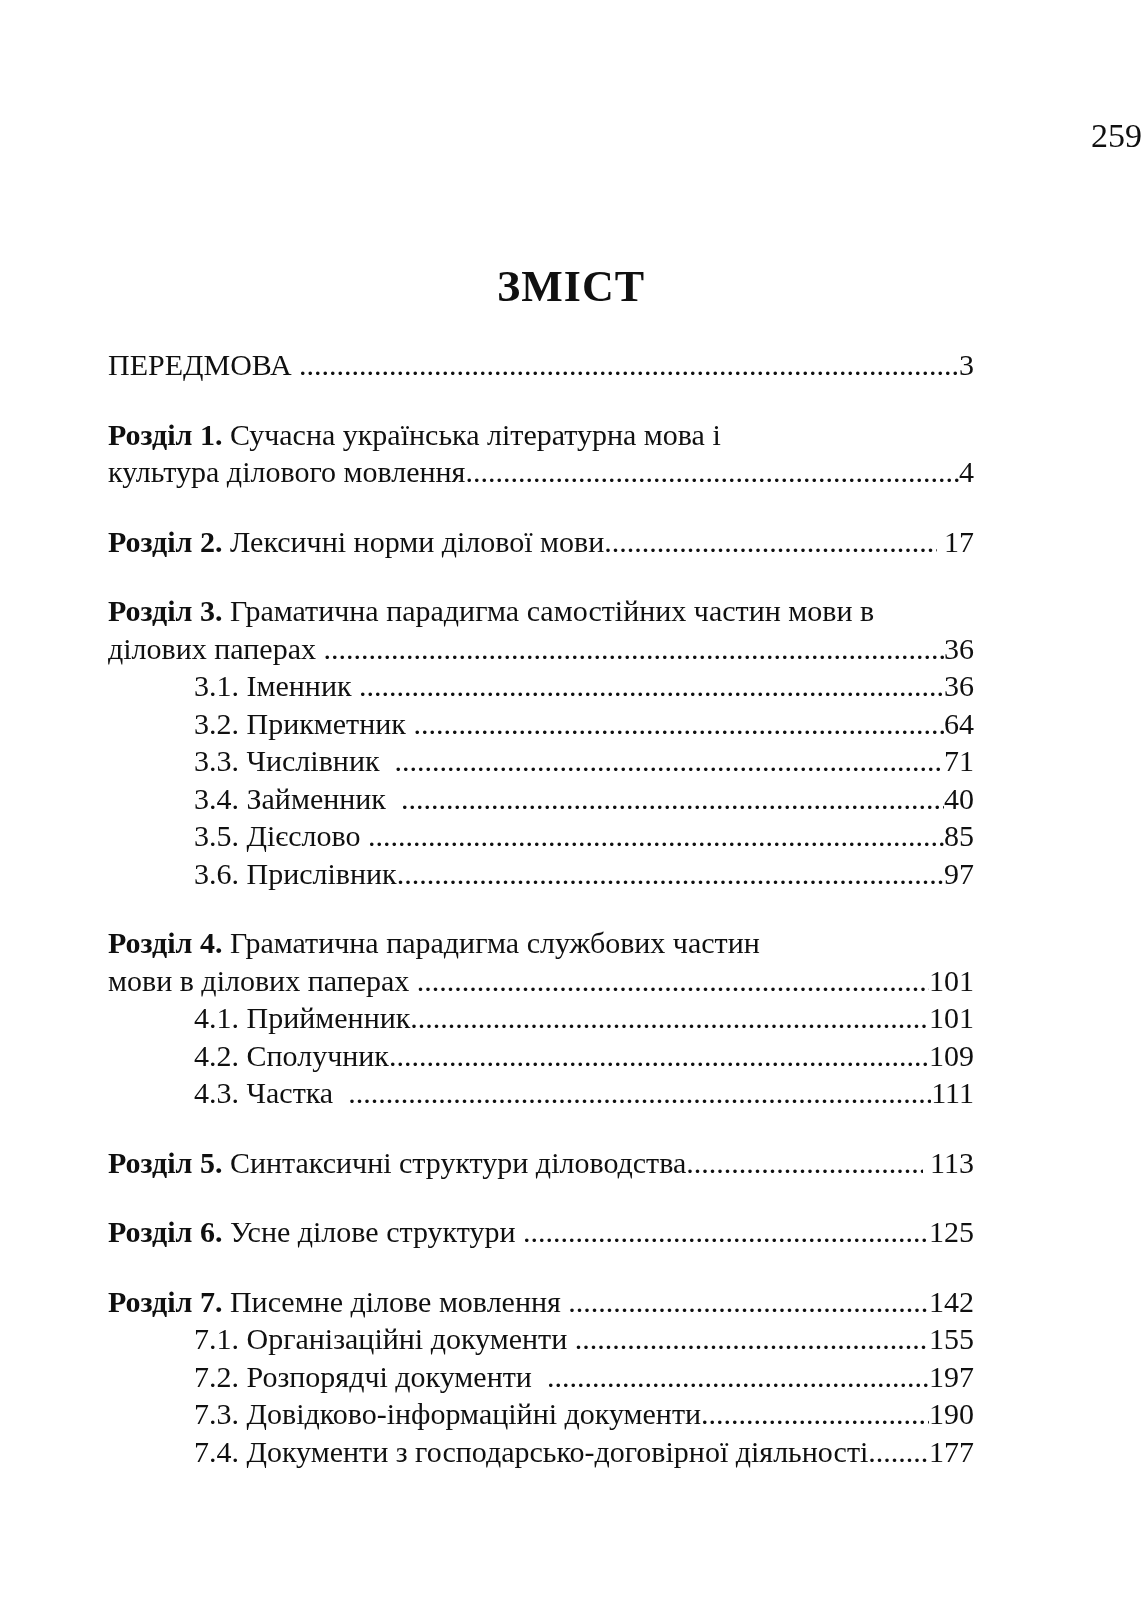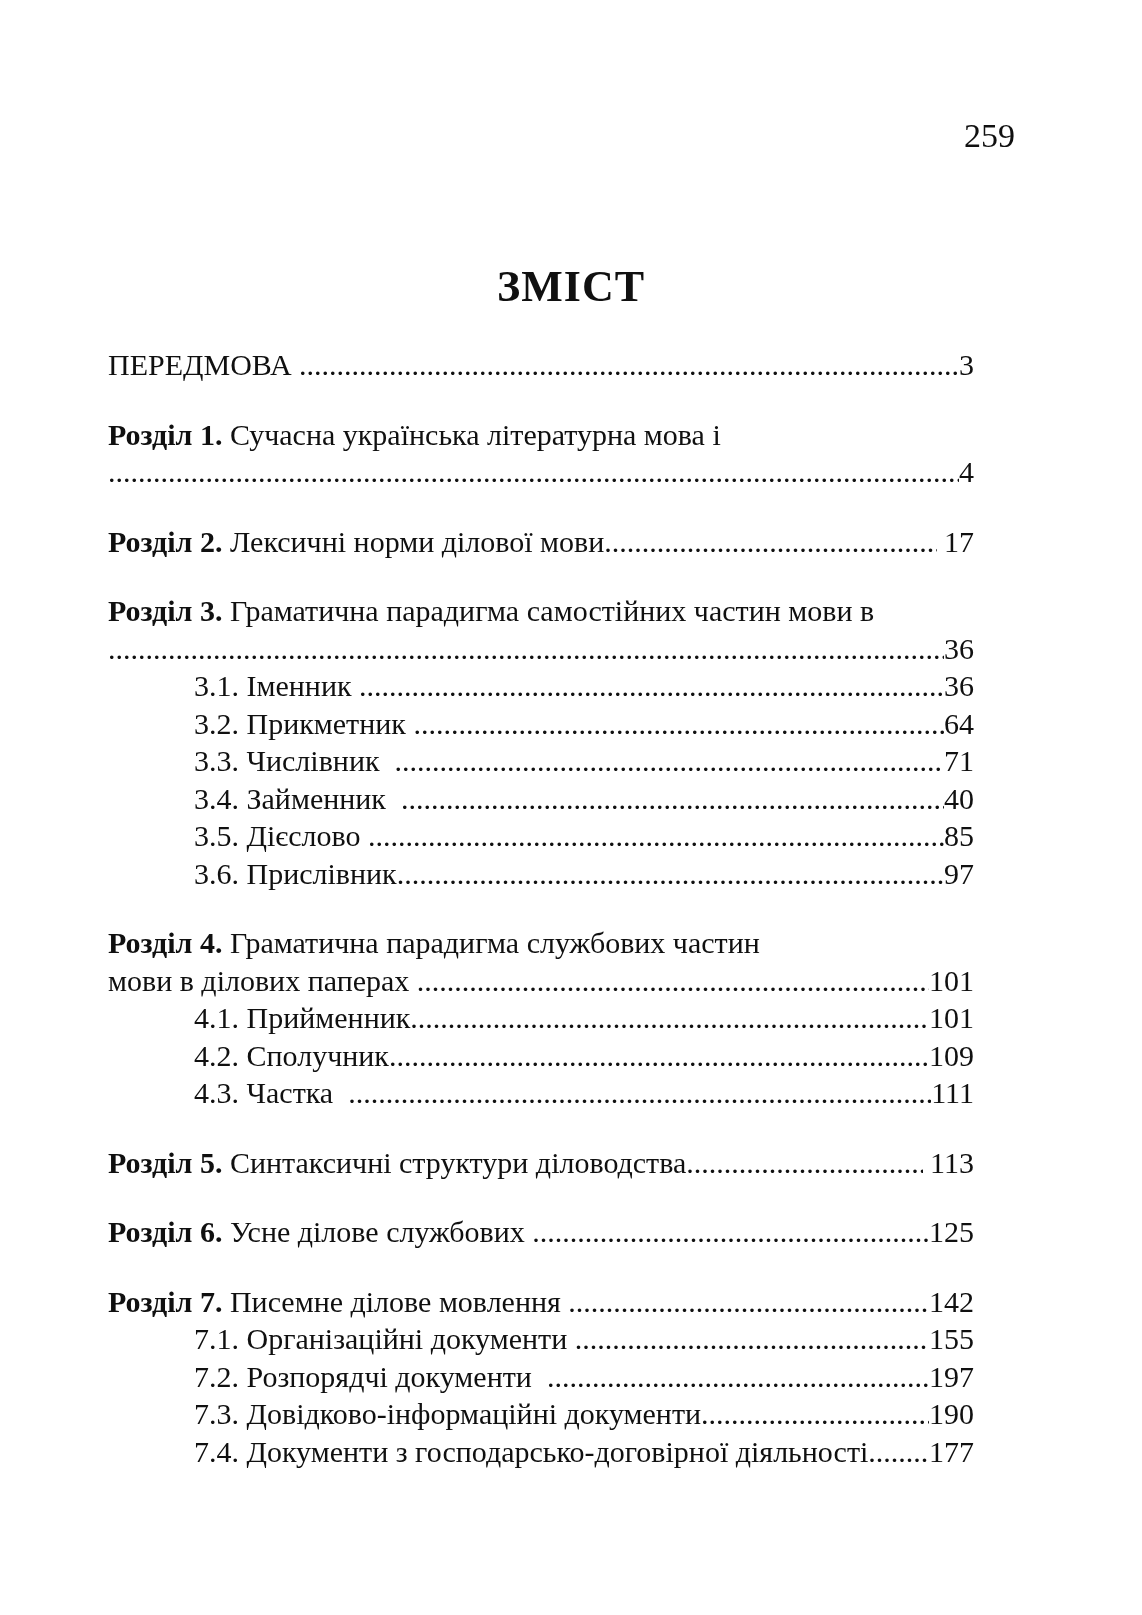--- a/index.html
+++ b/index.html
@@ -15,21 +15,20 @@
     font-size: 30px;
     overflow: hidden;
     position: relative;
   }
   .page {
     width: 100%;
     height: 100%;
   }
   .header {
     margin-top: 116px;
-    padding-right: 127px;
     text-align: right;
     font-size: 34px;
     line-height: 40px;
   }
   .title {
     margin: 110px 0 0 0;
     text-align: center;
     font-size: 44px;
     font-weight: bold;
     line-height: 42px;
@@ -83,34 +82,36 @@
       <div class="toc-row">
         <span class="toc-text">ПЕРЕДМОВА </span>
         <span class="dots">............................................................................................................................................................................................................................................................................................................</span>
         <span class="page-ref">3</span>
       </div>
       <div class="toc-row gap">
         <span class="bold-prefix">Розділ 1.</span>
         <span class="toc-text"> Сучасна українська літературна мова і</span>
       </div>
       <div class="toc-row">
+        <span class="toc-text">культура ділового мовлення</span>
         <span class="dots">............................................................................................................................................................................................................................................................................................................</span>
         <span class="page-ref">4</span>
       </div>
       <div class="toc-row gap">
         <span class="bold-prefix">Розділ 2.</span>
         <span class="toc-text"> Лексичні норми ділової мови</span>
         <span class="dots">............................................................................................................................................................................................................................................................................................................</span>
         <span class="page-ref"> 17</span>
       </div>
       <div class="toc-row gap">
         <span class="bold-prefix">Розділ 3.</span>
         <span class="toc-text"> Граматична парадигма самостійних частин мови в</span>
       </div>
       <div class="toc-row">
+        <span class="toc-text">ділових паперах </span>
         <span class="dots">............................................................................................................................................................................................................................................................................................................</span>
         <span class="page-ref">36</span>
       </div>
       <div class="toc-row indent">
         <span class="toc-text">3.1. Іменник </span>
         <span class="dots">............................................................................................................................................................................................................................................................................................................</span>
         <span class="page-ref">36</span>
       </div>
       <div class="toc-row indent">
         <span class="toc-text">3.2. Прикметник </span>
@@ -162,21 +163,21 @@
         <span class="page-ref">111</span>
       </div>
       <div class="toc-row gap">
         <span class="bold-prefix">Розділ 5.</span>
         <span class="toc-text"> Синтаксичні структури діловодства</span>
         <span class="dots">............................................................................................................................................................................................................................................................................................................</span>
         <span class="page-ref"> 113</span>
       </div>
       <div class="toc-row gap">
         <span class="bold-prefix">Розділ 6.</span>
-        <span class="toc-text"> Усне ділове службових </span>
+        <span class="toc-text"> Усне ділове структури </span>
         <span class="dots">............................................................................................................................................................................................................................................................................................................</span>
         <span class="page-ref">125</span>
       </div>
       <div class="toc-row gap">
         <span class="bold-prefix">Розділ 7.</span>
         <span class="toc-text"> Писемне ділове мовлення </span>
         <span class="dots">............................................................................................................................................................................................................................................................................................................</span>
         <span class="page-ref">142</span>
       </div>
       <div class="toc-row indent">

